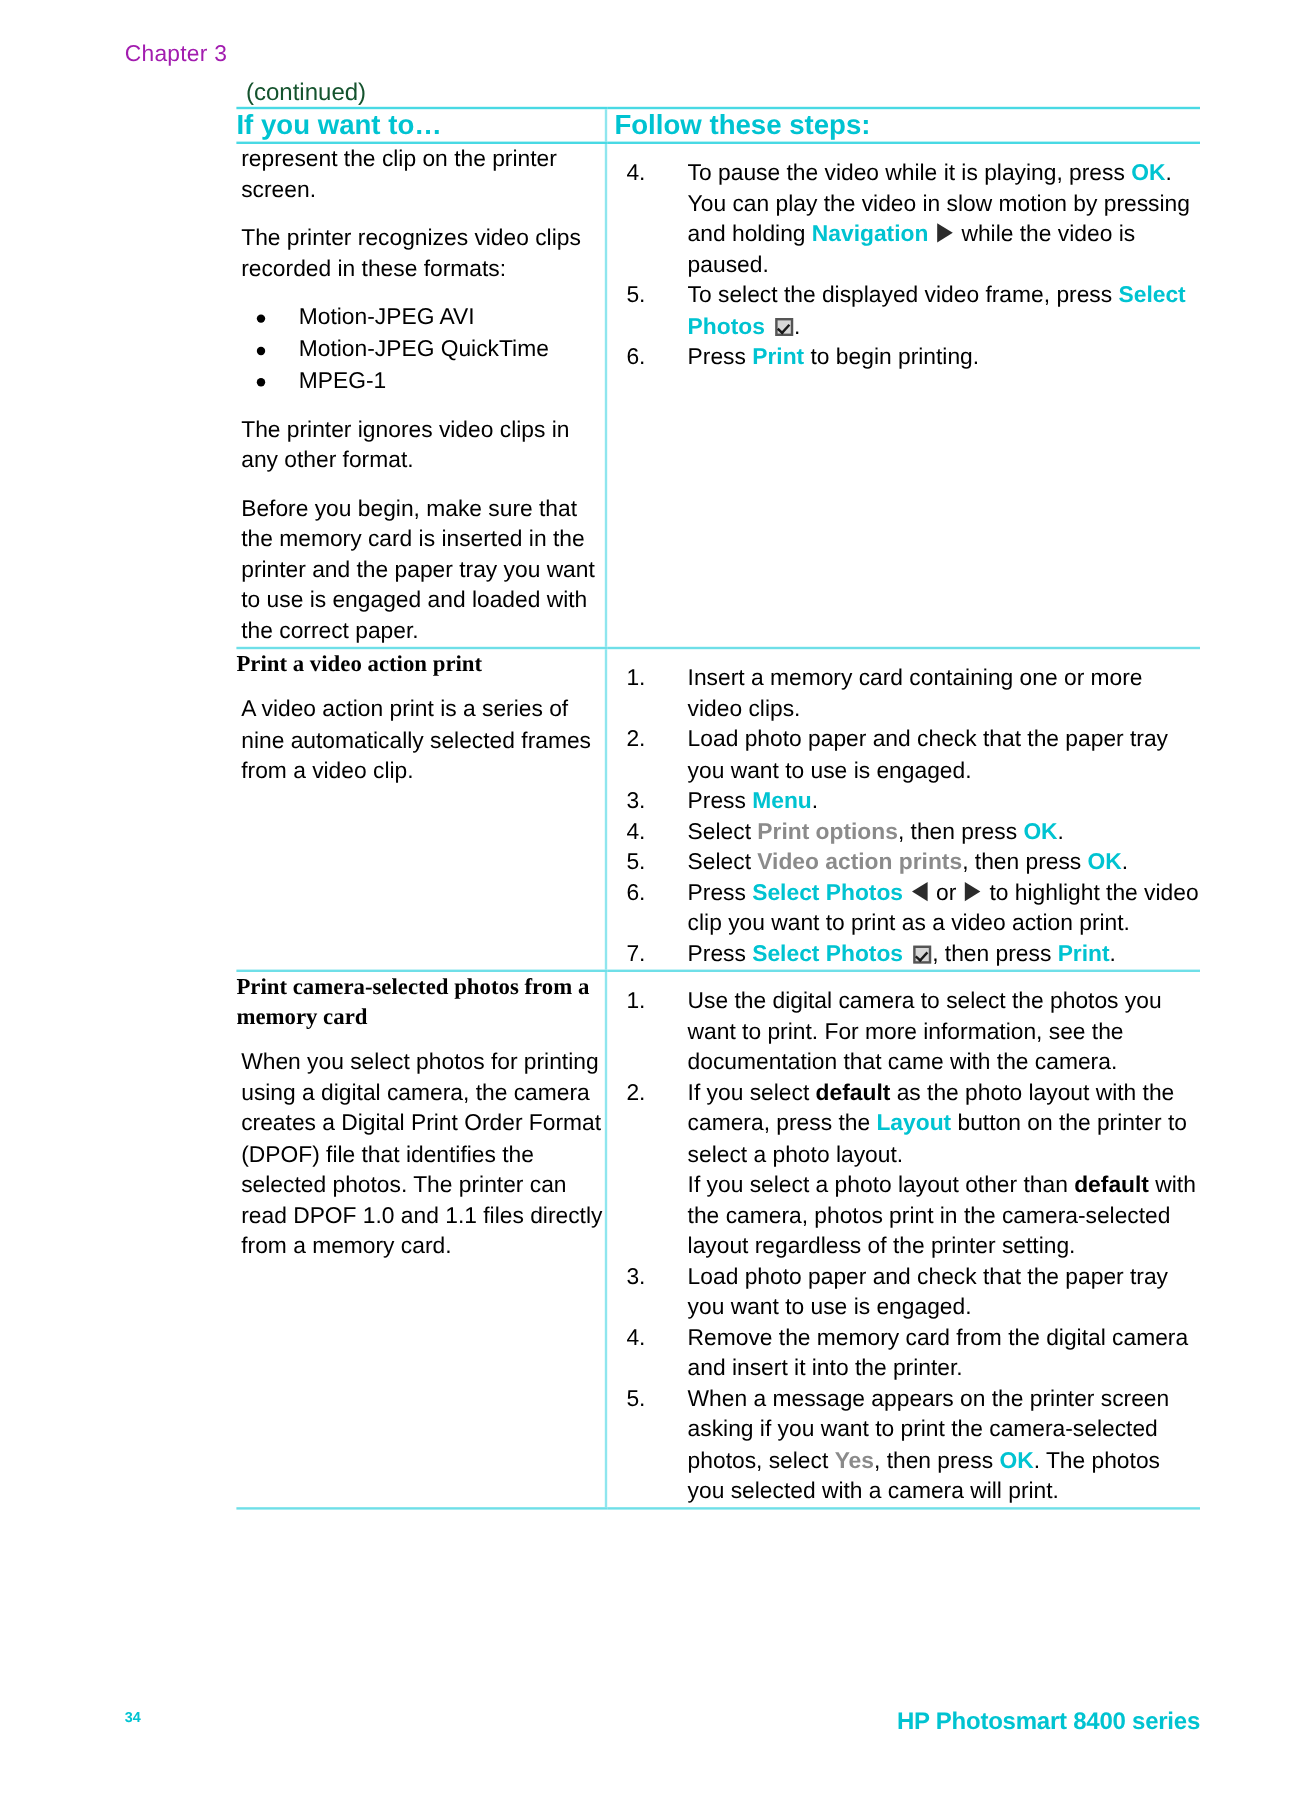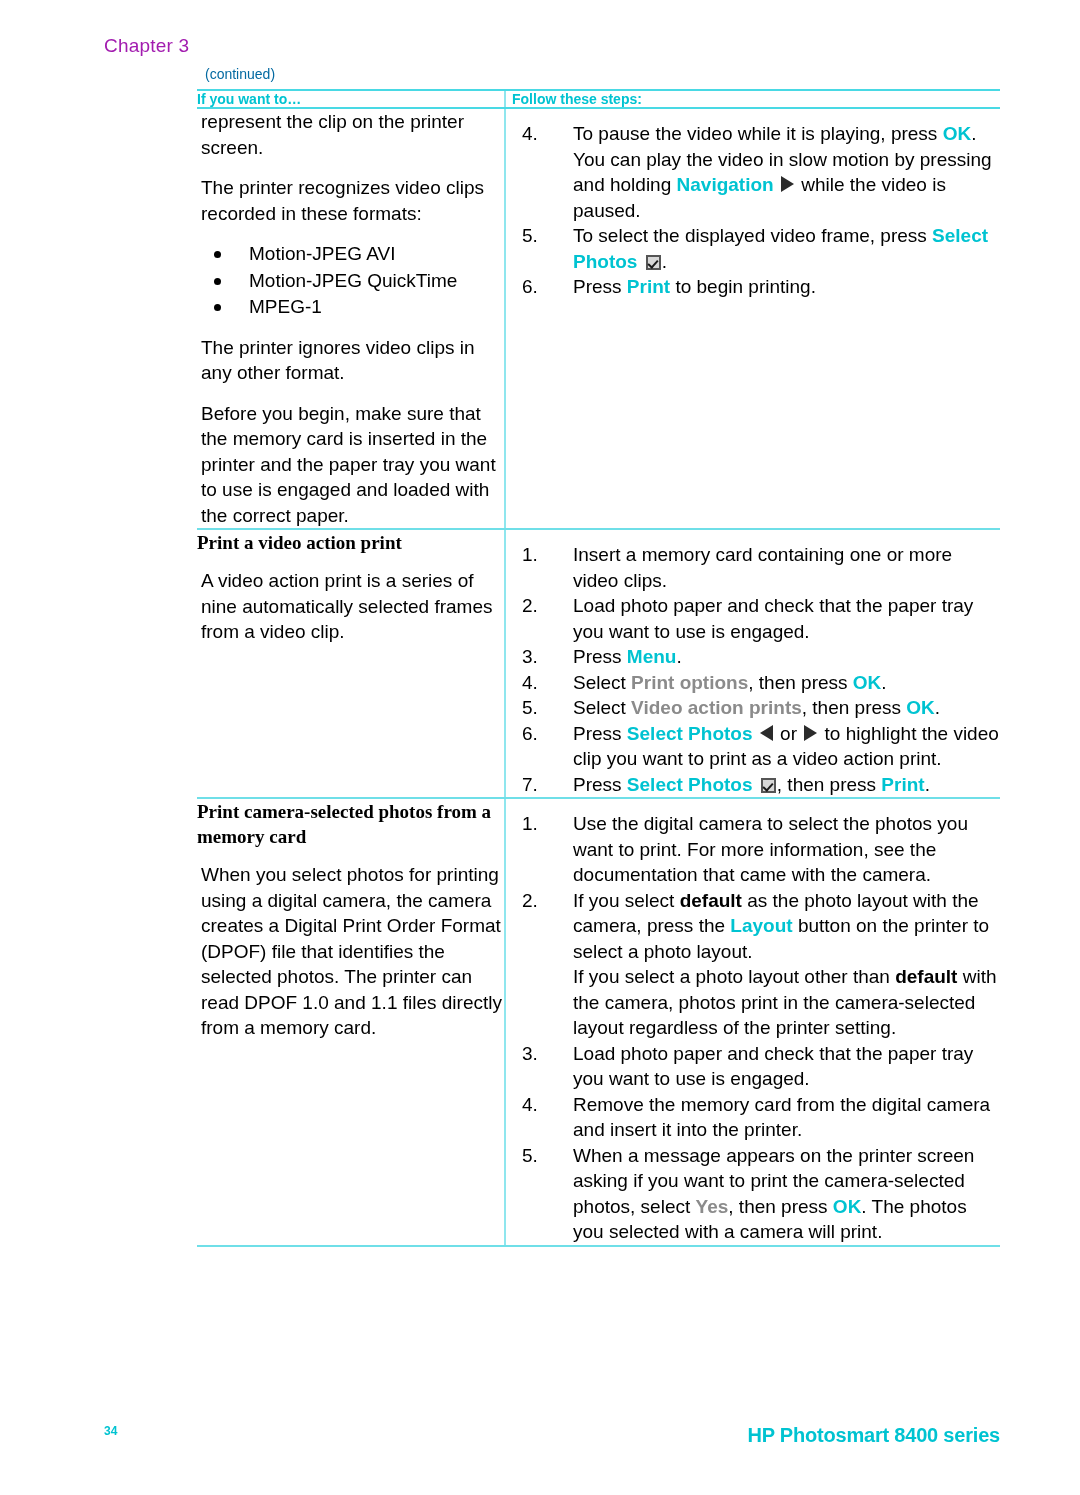--- a/index.html
+++ b/index.html
@@ -26,22 +26,22 @@
     left: 104px;
     top: 35px;
     font-size: 19px;
     color: #a21caf;
     letter-spacing: 0.2px;
   }
   .continued-label {
     position: absolute;
     left: 205px;
     top: 66px;
-    font-size: 14px;
-    color: #0369a1;
+    font-size: 20px;
+    color: #14532d;
   }
 
   
   .tbl {
     position: absolute;
     left: 197px;
     top: 89px;
     width: 803px;
   }
   .tbl table {
@@ -55,21 +55,21 @@
   .tbl th, .tbl td {
     vertical-align: top;
     padding: 0;
   }
 
   thead th {
     border-top: 2px solid #49d9e4;
     border-bottom: 2px solid #49d9e4;
     padding: 9px 10px 11px 10px;
     text-align: left;
-    font-size: 14px;
+    font-size: 23px;
     font-weight: bold;
     color: #00c3d1;
   }
   thead th.hcol2 {
     border-left: 2px solid #8fe6ee;
     padding-left: 6px;
   }
 
   tbody td {
     border-bottom: 2px solid #6fdfe8;

